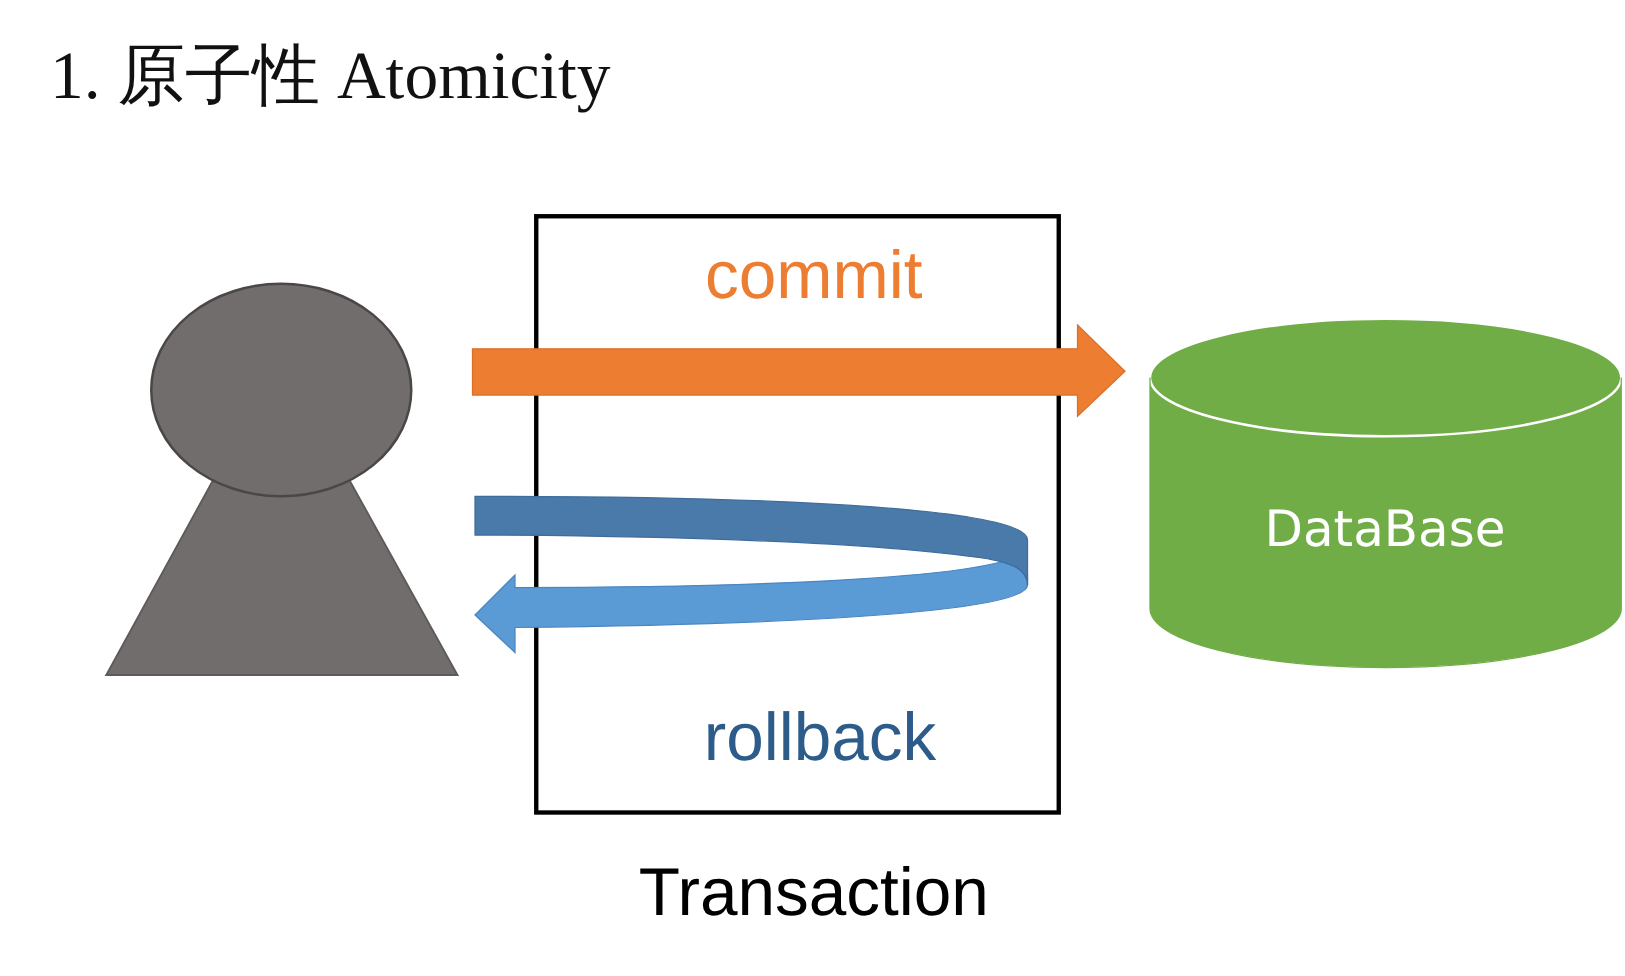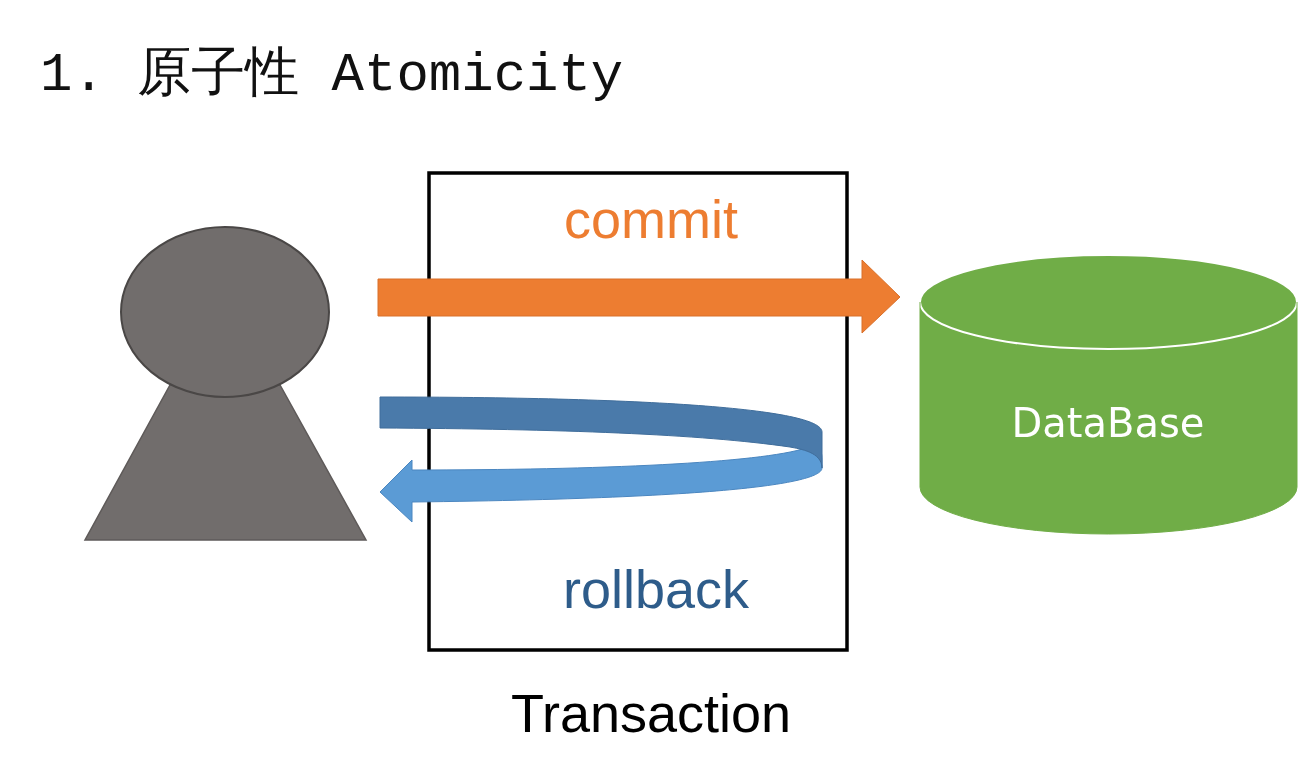--- a/index.html
+++ b/index.html
@@ -1,17 +1,17 @@
 <!DOCTYPE html>
 <html><head>
   <meta charset="utf-8">
   <style>
     html, body { margin: 0; padding: 0; background: #ffffff; }
     body { width: 1300px; height: 781px; position: relative; overflow: hidden; font-family: "Liberation Sans", sans-serif; }
-    .title { position: absolute; left: 40px; top: 24px; font-size: 54px; color: #111; font-family: Liberation Mono, monospace; white-space: nowrap; letter-spacing: 0px; margin-top: 12px; }
+    .title { position: absolute; left: 40px; top: 24px; font-size: 54px; color: #111; font-family: Liberation Serif, serif; white-space: nowrap; letter-spacing: 0px; }
     svg.diagram { position: absolute; left: 0; top: 0; }
     .lbl { font-family: "Liberation Sans", sans-serif; }
     .db-lbl { font-family: "DejaVu Sans", sans-serif; }
   </style>
 </head>
 <body>
 
 <div class="title">1. 原子性 Atomicity</div>
 
 <svg class="diagram" width="1300" height="781" viewBox="0 0 1300 781">

